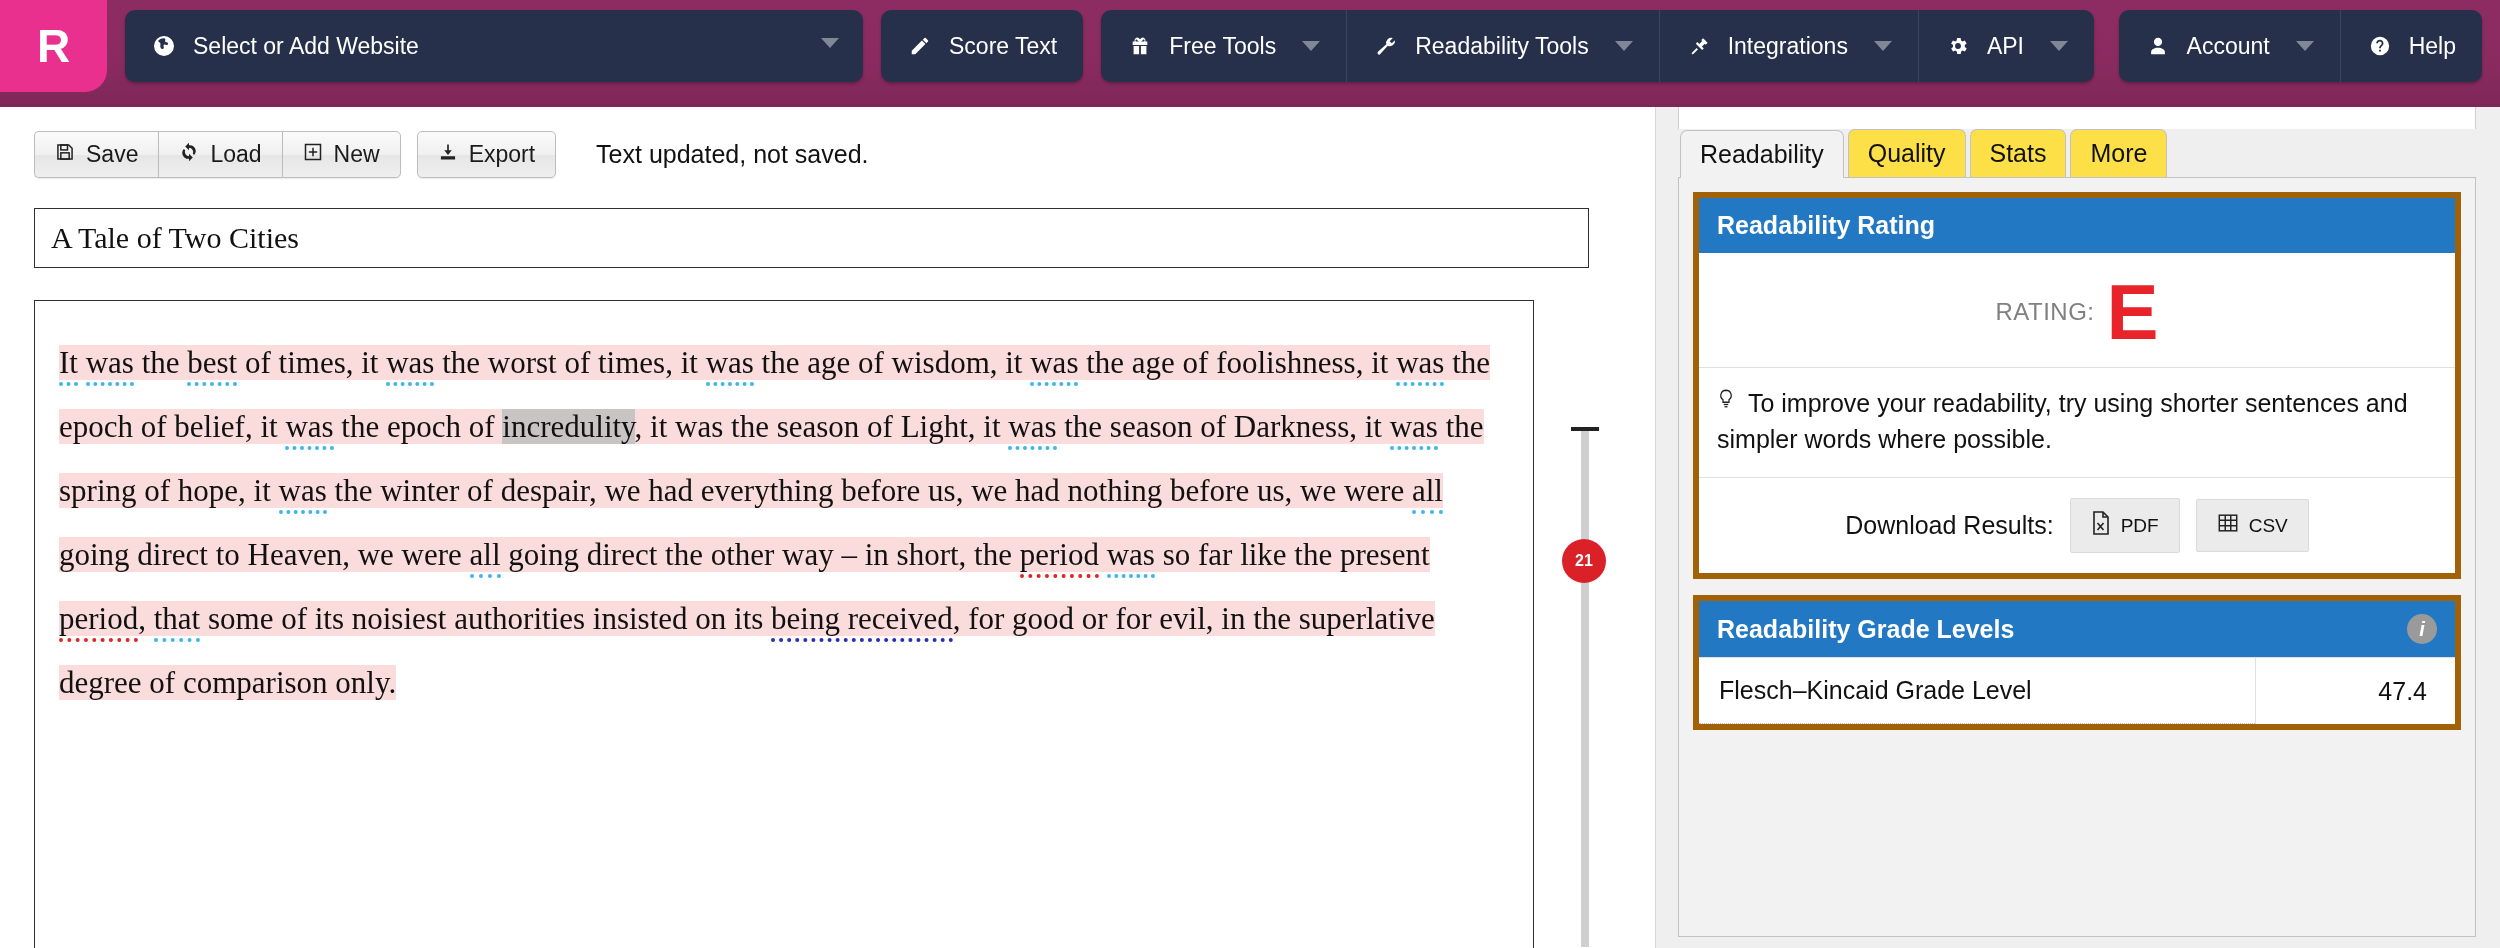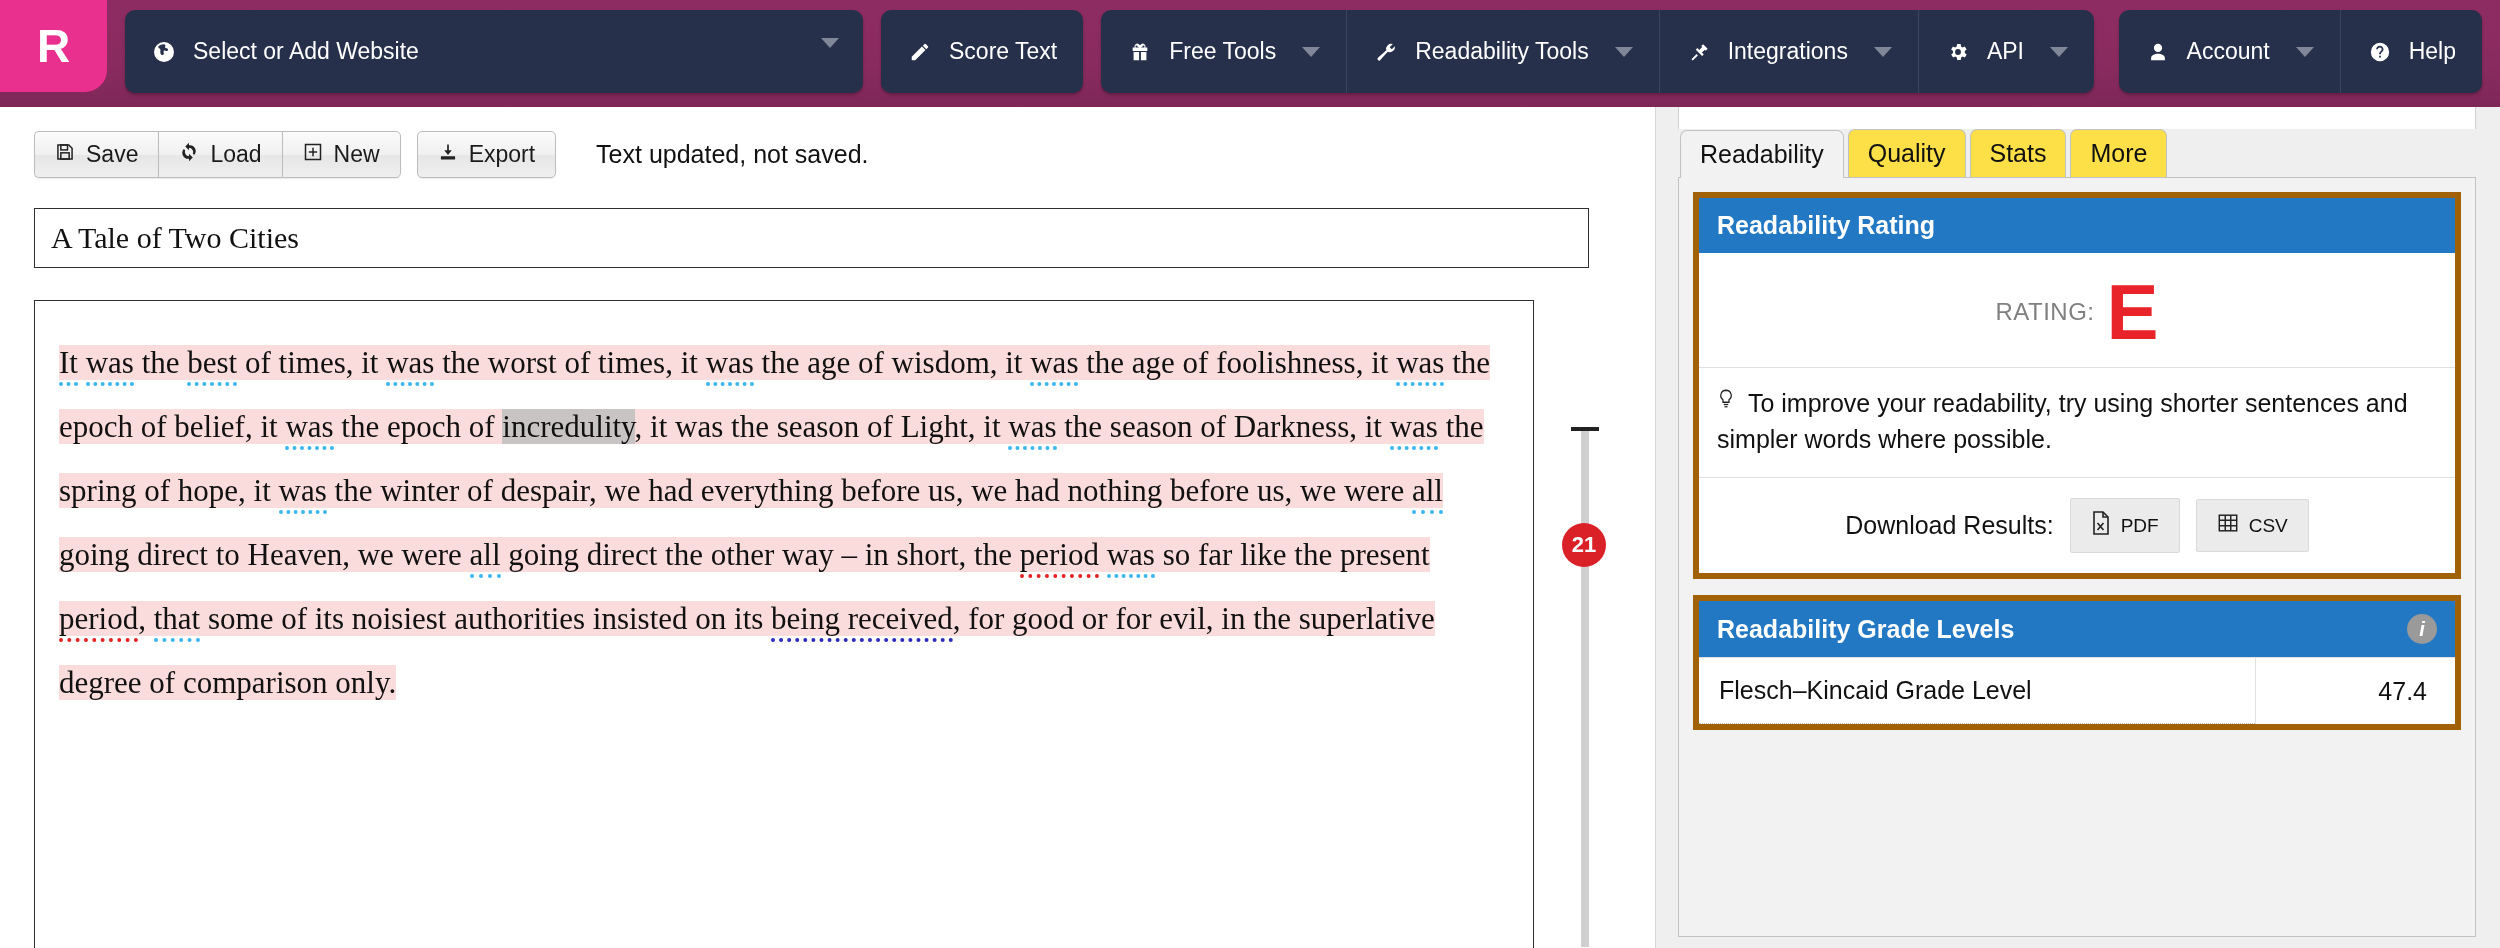--- a/index.html
+++ b/index.html
@@ -31,21 +31,21 @@
     font-size: 46px;
     font-weight: bold;
     flex: 0 0 auto;
   }
   .navgroup {
     background: #27304a;
     border-radius: 10px;
     margin: 10px 0 0 18px;
     display: flex;
     align-items: stretch;
-    height: 83px;
+    height: 72px;
     box-shadow: 0 2px 3px rgba(0,0,0,.25);
     flex: 0 0 auto;
   }
   .navbtn {
     display: flex;
     align-items: center;
     gap: 16px;
     padding: 0 26px;
     color: #ffffff;
     font-size: 23px;
@@ -169,26 +169,26 @@
     position: absolute; left: 1px; top: 0;
     width: 28px; height: 4px; background:#222;
   }
   .rail .track {
     position: absolute; left: 11px; top: 4px;
     width: 8px; height: 516px;
     background: #cfcfcf;
   }
   .rail .badge {
     position: absolute;
-    left: -8px; top: 96px;
+    left: -8px; top: 112px;
     width: 44px; height: 44px;
     border-radius: 50%;
     background: #da2128;
     color: #fff;
-    font-size: 22px;
+    font-size: 16px;
     font-weight: bold;
     display: flex; align-items: center; justify-content: center;
   }
 
   
   .panel-top-strip {
     position:absolute; left:22px; top:0; right:24px; height:22px;
     background:#fff; border-left:1px solid #cfcfcf; border-right:1px solid #cfcfcf;
   }
   .tabs {

